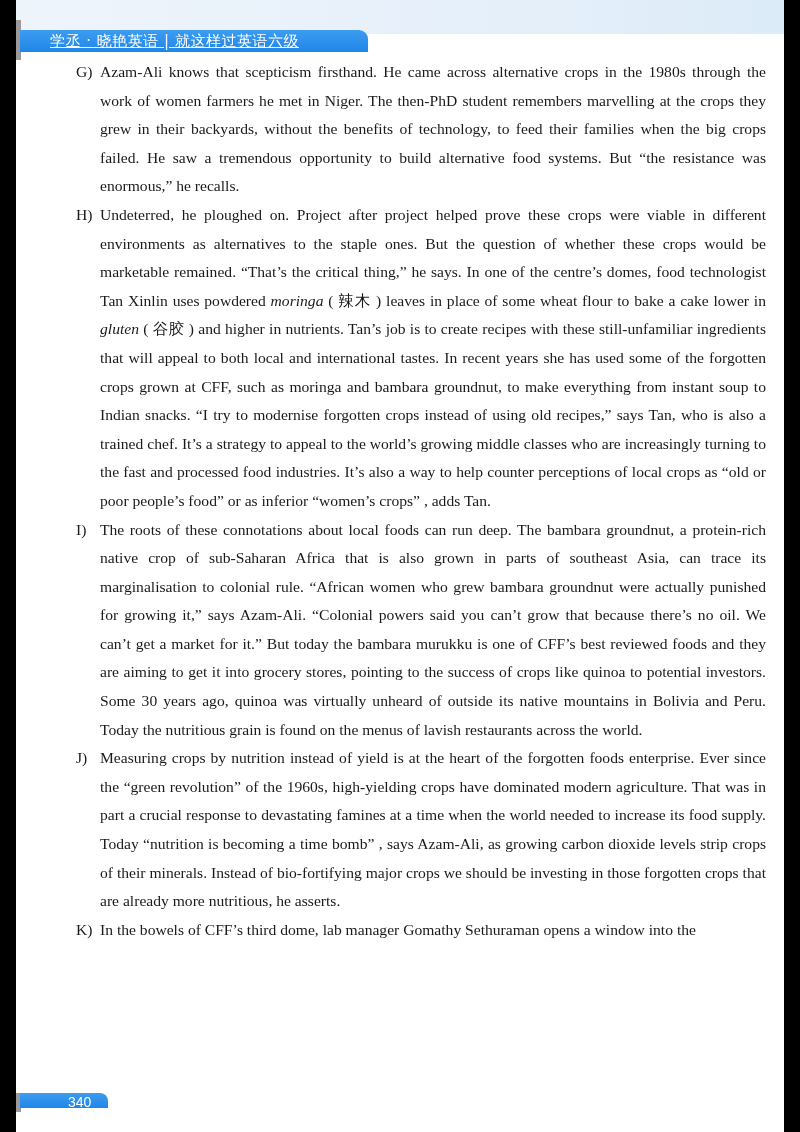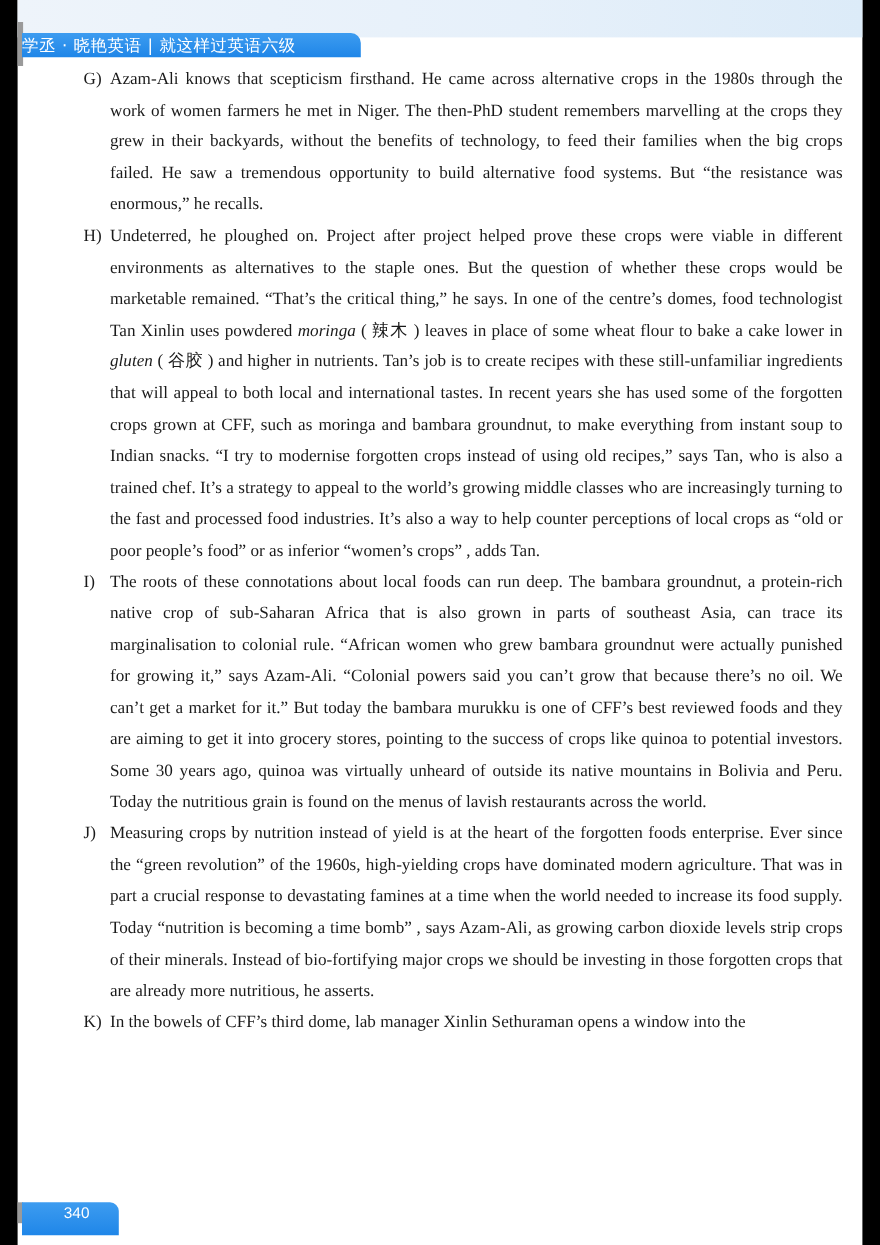--- a/index.html
+++ b/index.html
@@ -9,42 +9,42 @@
     background: #ffffff;
   }
   .top-band {
     position: absolute; left: 0; top: 0; width: 768px; height: 34px;
     background: linear-gradient(to right, #eef4fa 0%, #e6f0fa 60%, #dcebf8 100%);
   }
   .left-strip {
     position: absolute; left: 0; top: 20px; width: 5px; height: 40px; background: #9a9a9a;
   }
   .header-tab {
-    position: absolute; left: 4px; top: 30px; width: 308px; height: 22px;
+    position: absolute; left: 4px; top: 30px; width: 348px; height: 22px;
     background: linear-gradient(to bottom, #3d9cf0 0%, #1f86e8 100%);
     border-top-right-radius: 9px;
     color: #fff; font-family: "DejaVu Sans", sans-serif; font-size: 15px;
-    line-height: 22px; box-sizing: border-box; letter-spacing: 0.5px;
+    line-height: 22px; padding-left: 30px; box-sizing: border-box; letter-spacing: 0.5px; text-decoration: underline;
   }
   .content {
     position: absolute; left: 60px; top: 58px; width: 690px;
     font-family: "Liberation Serif", "DejaVu Serif", serif;
     font-size: 15.6px; line-height: 28.6px; color: #1a1a1a;
     text-align: justify;
   }
   .para { position: relative; margin: 0; padding-left: 24px; }
   .para.cont { padding-left: 24px; }
   .para-label { position: absolute; left: 0; top: 0; }
   .para-text { display: block; }
   .footer-tab {
-    position: absolute; left: 4px; top: 1093px; width: 88px; height: 30px;
+    position: absolute; left: 4px; top: 1093px; width: 88px; height: 15px;
     background: linear-gradient(to bottom, #3d9cf0 0%, #1f86e8 100%);
     border-top-right-radius: 8px;
     color: #fff; font-family: "Liberation Sans", sans-serif; font-size: 14px;
-    line-height: 19px; padding-left: 38px; box-sizing: border-box;
+    line-height: 19px; padding-left: 48px; box-sizing: border-box;
   }
   .footer-strip {
     position: absolute; left: 0; top: 1093px; width: 5px; height: 19px; background: #9a9a9a;
   }
   em { font-style: italic; }
 </style>
 </head>
 <body>
 
 <div class="page">
@@ -66,21 +66,21 @@
     <p class="para">
       <span class="para-label">I)</span>
       <span class="para-text">The roots of these connotations about local foods can run deep. The bambara groundnut, a protein-rich native crop of sub-Saharan Africa that is also grown in parts of southeast Asia, can trace its marginalisation to colonial rule. “African women who grew bambara groundnut were actually punished for growing it,” says Azam-Ali. “Colonial powers said you can’t grow that because there’s no oil. We can’t get a market for it.” But today the bambara murukku is one of CFF’s best reviewed foods and they are aiming to get it into grocery stores, pointing to the success of crops like quinoa to potential investors. Some 30 years ago, quinoa was virtually unheard of outside its native mountains in Bolivia and Peru. Today the nutritious grain is found on the menus of lavish restaurants across the world.</span>
     </p>
     <p class="para">
       <span class="para-label">J)</span>
       <span class="para-text">Measuring crops by nutrition instead of yield is at the heart of the forgotten foods enterprise. Ever since the “green revolution” of the 1960s, high-yielding crops have dominated modern agriculture. That was in part a crucial response to devastating famines at a time when the world needed to increase its food supply. Today “nutrition is becoming a time bomb” , says Azam-Ali, as growing carbon dioxide levels strip crops of their minerals. Instead of bio-fortifying major crops we should be investing in those forgotten crops that are already more nutritious, he asserts.</span>
     </p>
     <p class="para">
       <span class="para-label">K)</span>
-      <span class="para-text">In the bowels of CFF’s third dome, lab manager Xinlin Sethuraman opens a window into the</span>
+      <span class="para-text">In the bowels of CFF’s third dome, lab manager Gomathy Sethuraman opens a window into the</span>
     </p>
   </div>
 
   <div class="footer-strip"></div>
   <div class="footer-tab">
     <span>340</span>
   </div>
 </div>
 
 </body></html>

